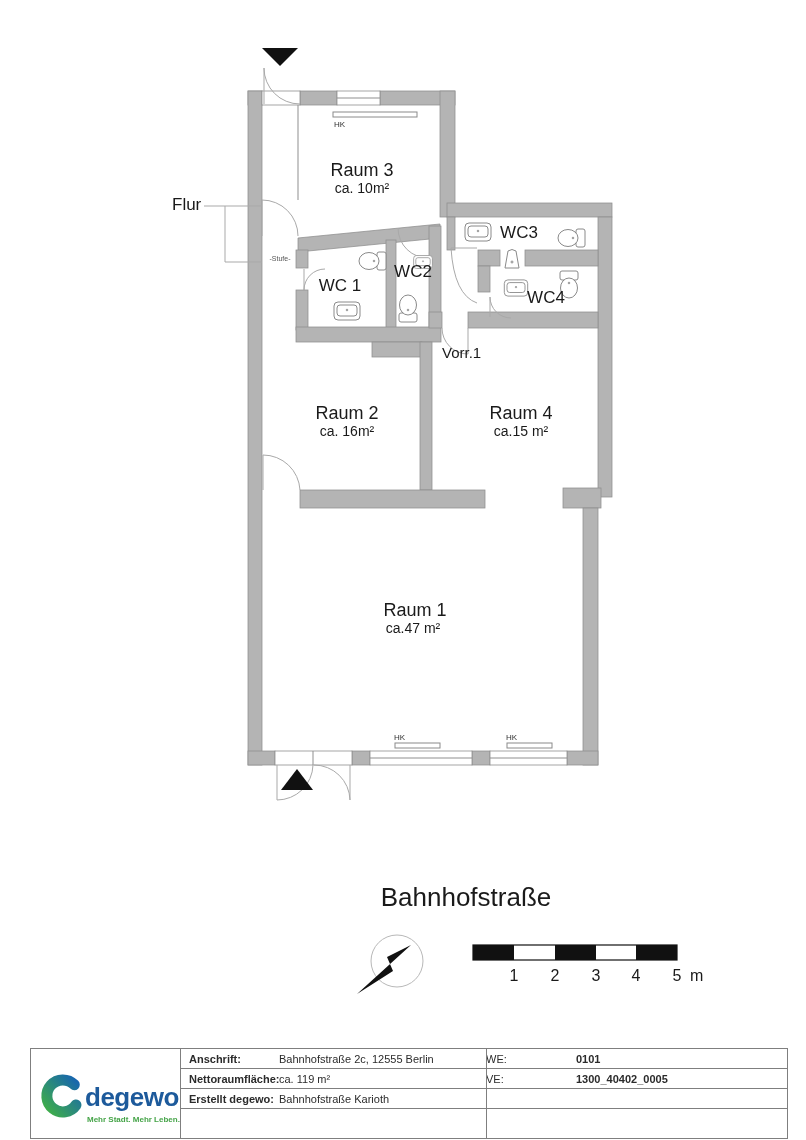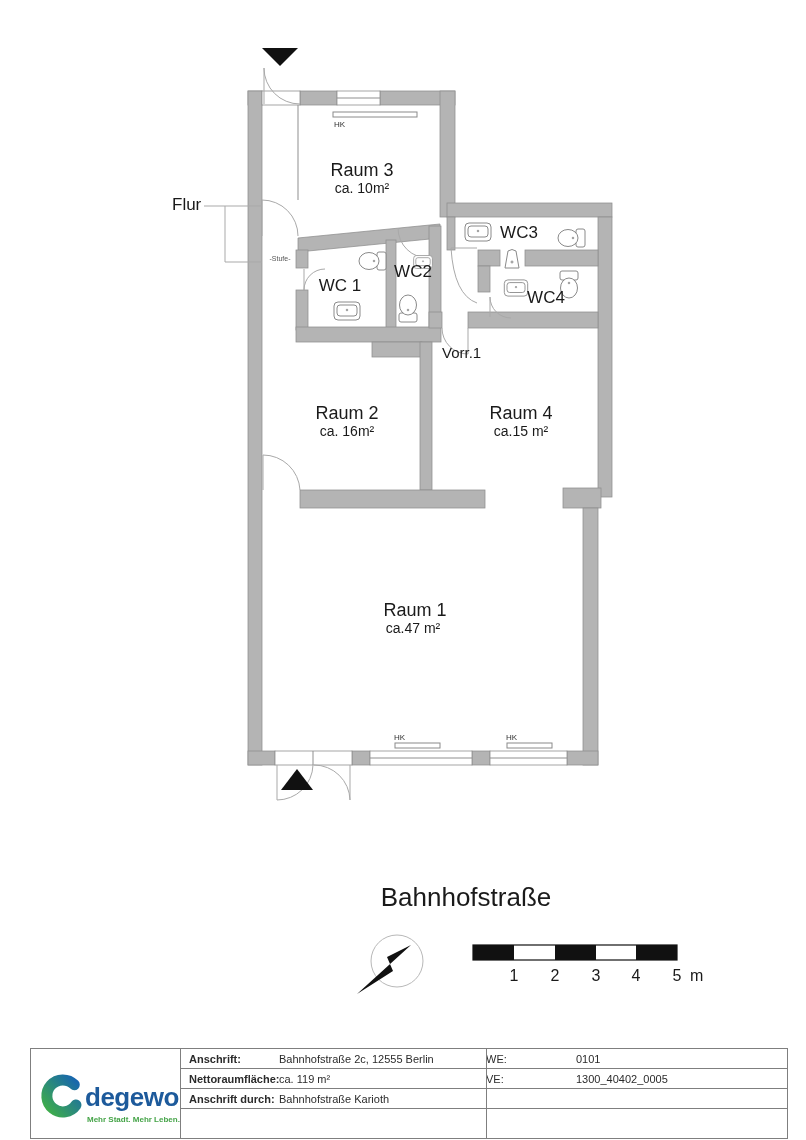--- a/index.html
+++ b/index.html
@@ -25,21 +25,21 @@
               border:1px solid #7f7f7f;display:flex;box-sizing:border-box;background:#fff;}
   .logo-cell{width:150px;border-right:1px solid #7f7f7f;box-sizing:border-box;
              display:flex;align-items:flex-end;justify-content:center;}
   .tb-right{position:relative;flex:1;}
   .tb-row{display:flex;height:20px;line-height:20px;font-size:11px;color:#2b2b2b;
           border-bottom:1px solid #7f7f7f;box-sizing:border-box;white-space:nowrap;}
   .tb-row.last{border-bottom:none;height:10px;}
   .cell-la{width:98px;padding-left:8px;box-sizing:border-box;font-weight:bold;}
   .cell-vb{width:207px;box-sizing:border-box;}
   .cell-lc{width:90px;box-sizing:border-box;}
-  .cell-vd{flex:1;box-sizing:border-box;}
+  .cell-vd{flex:1;box-sizing:border-box;font-weight:bold;}
   .vdiv{position:absolute;left:305px;top:0;bottom:0;width:0;border-left:1px solid #7f7f7f;}
   .brand-text{font-size:26px;font-weight:bold;fill:#1d5a9b;letter-spacing:-0.5px;}
   .tagline-text{font-size:8px;font-weight:bold;fill:#45a448;}
 </style>
 </head>
 <body>
 
 <div class="page">
 
 <svg width="806" height="1040" viewBox="0 0 806 1040">
@@ -251,20 +251,20 @@
       <span class="cell-lc">WE:</span>
       <span class="cell-vd">0101</span>
     </div>
     <div class="tb-row">
       <span class="cell-la">Nettoraumfläche:</span>
       <span class="cell-vb">ca. 119 m²</span>
       <span class="cell-lc">VE:</span>
       <span class="cell-vd">1300_40402_0005</span>
     </div>
     <div class="tb-row">
-      <span class="cell-la">Anschrift durch:</span>
+      <span class="cell-la">Erstellt degewo:</span>
       <span class="cell-vb">Bahnhofstraße Karioth</span>
     </div>
     <div class="tb-row last"></div>
   </div>
 </div>
 
 </div>
 
 </body></html>

